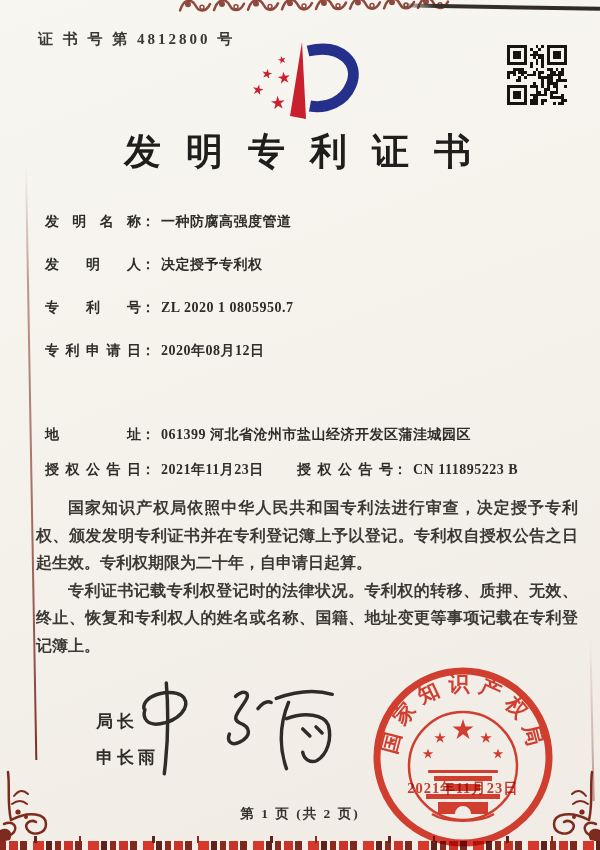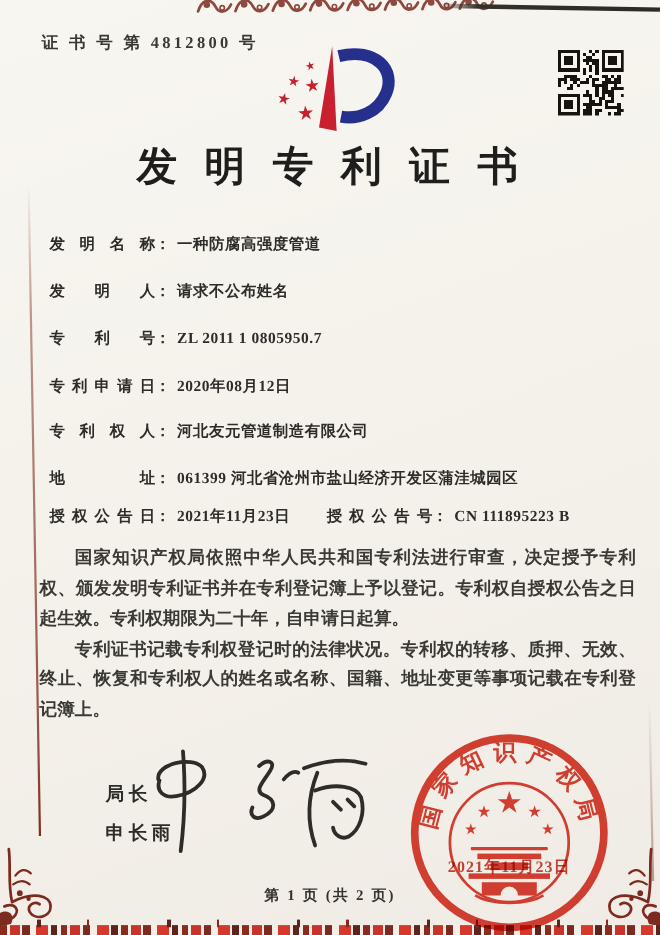--- a/index.html
+++ b/index.html
@@ -356,30 +356,27 @@
       <rect x="20" y="14" width="1" height="1" fill="#17140f"></rect>
       <rect x="20" y="19" width="1" height="1" fill="#17140f"></rect>
     </svg>
 
   <div class="title">发明专利证书</div>
 
   <div class="row" style="top:213px">
     <span class="flabel">发明名称</span><span class="colon">：</span><span class="fvalue">一种防腐高强度管道</span>
   </div>
   <div class="row" style="top:256px">
-    <span class="flabel">发明人</span><span class="colon">：</span><span class="fvalue">请求不公布姓名</span>
+    <span class="flabel">发明人</span><span class="colon">：</span><span class="fvalue">决定授予专利权</span>
   </div>
   <div class="row" style="top:299px">
-    <span class="flabel">专利号</span><span class="colon">：</span><span class="fvalue">ZL 2011 1 0805950.7</span>
+    <span class="flabel">专利号</span><span class="colon">：</span><span class="fvalue">ZL 2020 1 0805950.7</span>
   </div>
   <div class="row" style="top:342px">
     <span class="flabel">专利申请日</span><span class="colon">：</span><span class="fvalue">2020年08月12日</span>
-  </div>
-  <div class="row" style="top:383px">
-    <span class="flabel">专利权人</span><span class="colon">：</span><span class="fvalue">河北友元管道制造有限公司</span>
   </div>
   <div class="row" style="top:426px">
     <span class="flabel">地址</span><span class="colon">：</span><span class="fvalue">061399 河北省沧州市盐山经济开发区蒲洼城园区</span>
   </div>
   <div class="row" style="top:461px">
     <span class="flabel">授权公告日</span><span class="colon">：</span><span class="fvalue">2021年11月23日</span>
     <span class="grant-group2">
       <span class="flabel">授权公告号</span><span class="colon">：</span><span class="fvalue">CN 111895223 B</span>
     </span>
   </div>

